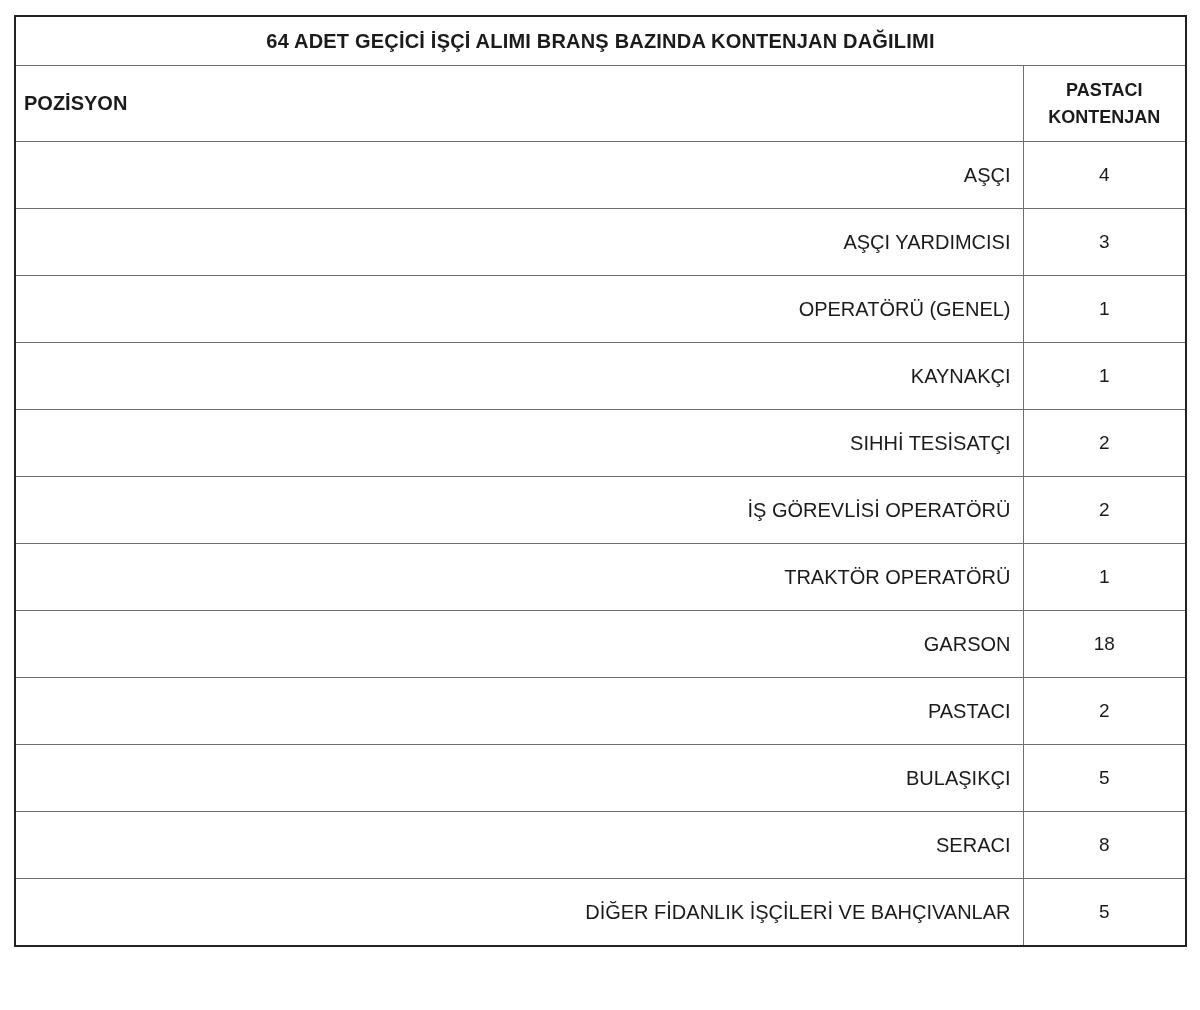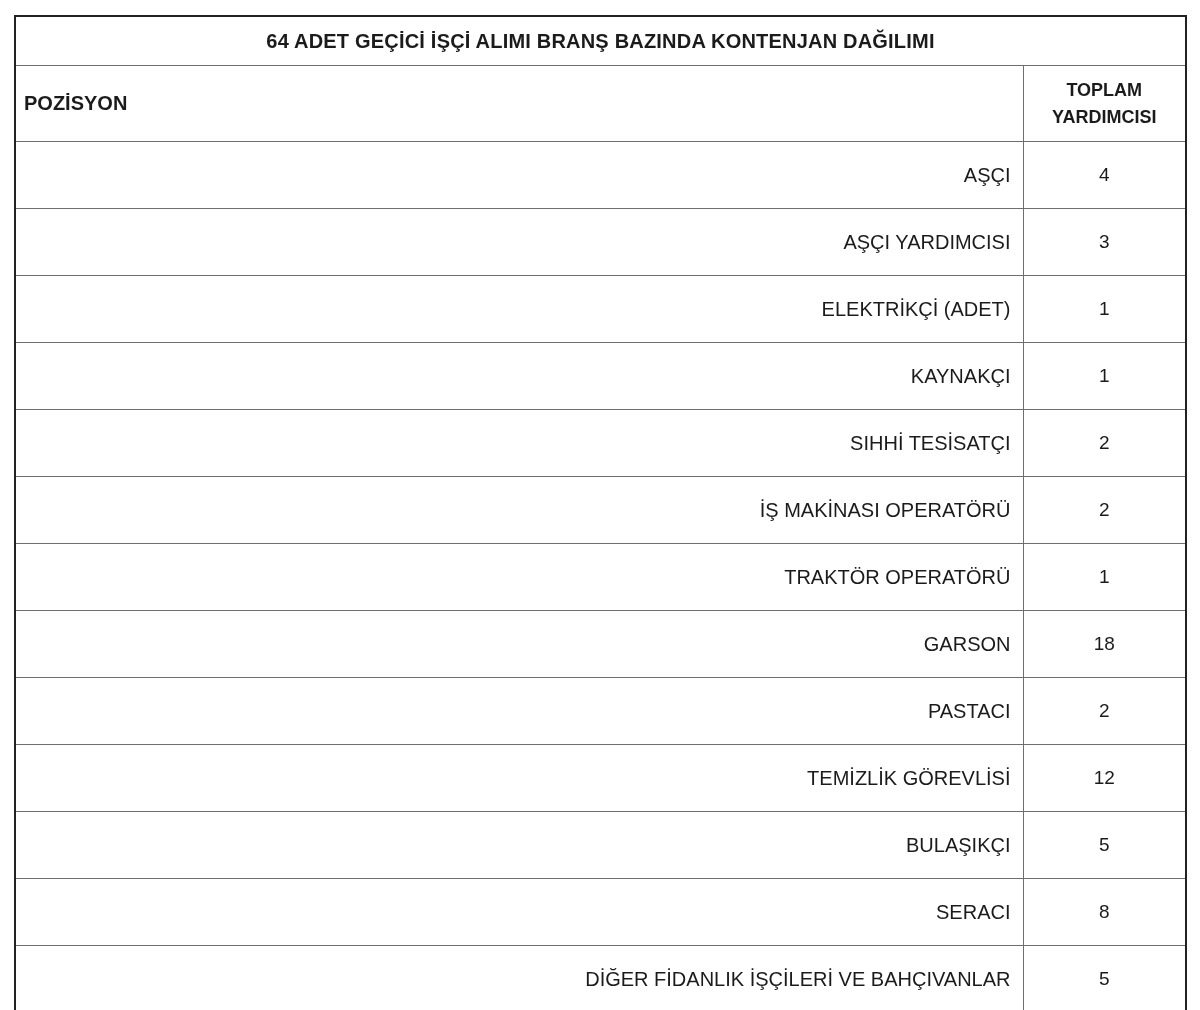--- a/index.html
+++ b/index.html
@@ -83,61 +83,57 @@
     <colgroup>
       <col class="col-position">
       <col class="col-quota">
     </colgroup>
     <tbody>
       <tr class="row-title">
         <td colspan="2">64 ADET GEÇİCİ İŞÇİ ALIMI BRANŞ BAZINDA KONTENJAN DAĞILIMI</td>
       </tr>
       <tr class="row-header">
         <td class="cell-position">POZİSYON</td>
-        <td class="cell-quota">TOPLAM YARDIMCISI</td>
+        <td class="cell-quota">PASTACI KONTENJAN</td>
       </tr>
       <tr class="row-data">
         <td class="cell-position">AŞÇI</td>
         <td class="cell-quota">4</td>
       </tr>
       <tr class="row-data">
         <td class="cell-position">AŞÇI YARDIMCISI</td>
         <td class="cell-quota">3</td>
       </tr>
       <tr class="row-data">
-        <td class="cell-position">ELEKTRİKÇİ (ADET)</td>
+        <td class="cell-position">OPERATÖRÜ (GENEL)</td>
         <td class="cell-quota">1</td>
       </tr>
       <tr class="row-data">
         <td class="cell-position">KAYNAKÇI</td>
         <td class="cell-quota">1</td>
       </tr>
       <tr class="row-data">
         <td class="cell-position">SIHHİ TESİSATÇI</td>
         <td class="cell-quota">2</td>
       </tr>
       <tr class="row-data">
-        <td class="cell-position">İŞ MAKİNASI OPERATÖRÜ</td>
+        <td class="cell-position">İŞ GÖREVLİSİ OPERATÖRÜ</td>
         <td class="cell-quota">2</td>
       </tr>
       <tr class="row-data">
         <td class="cell-position">TRAKTÖR OPERATÖRÜ</td>
         <td class="cell-quota">1</td>
       </tr>
       <tr class="row-data">
         <td class="cell-position">GARSON</td>
         <td class="cell-quota">18</td>
       </tr>
       <tr class="row-data">
         <td class="cell-position">PASTACI</td>
         <td class="cell-quota">2</td>
-      </tr>
-      <tr class="row-data">
-        <td class="cell-position">TEMİZLİK GÖREVLİSİ</td>
-        <td class="cell-quota">12</td>
       </tr>
       <tr class="row-data">
         <td class="cell-position">BULAŞIKÇI</td>
         <td class="cell-quota">5</td>
       </tr>
       <tr class="row-data">
         <td class="cell-position">SERACI</td>
         <td class="cell-quota">8</td>
       </tr>
       <tr class="row-data">

